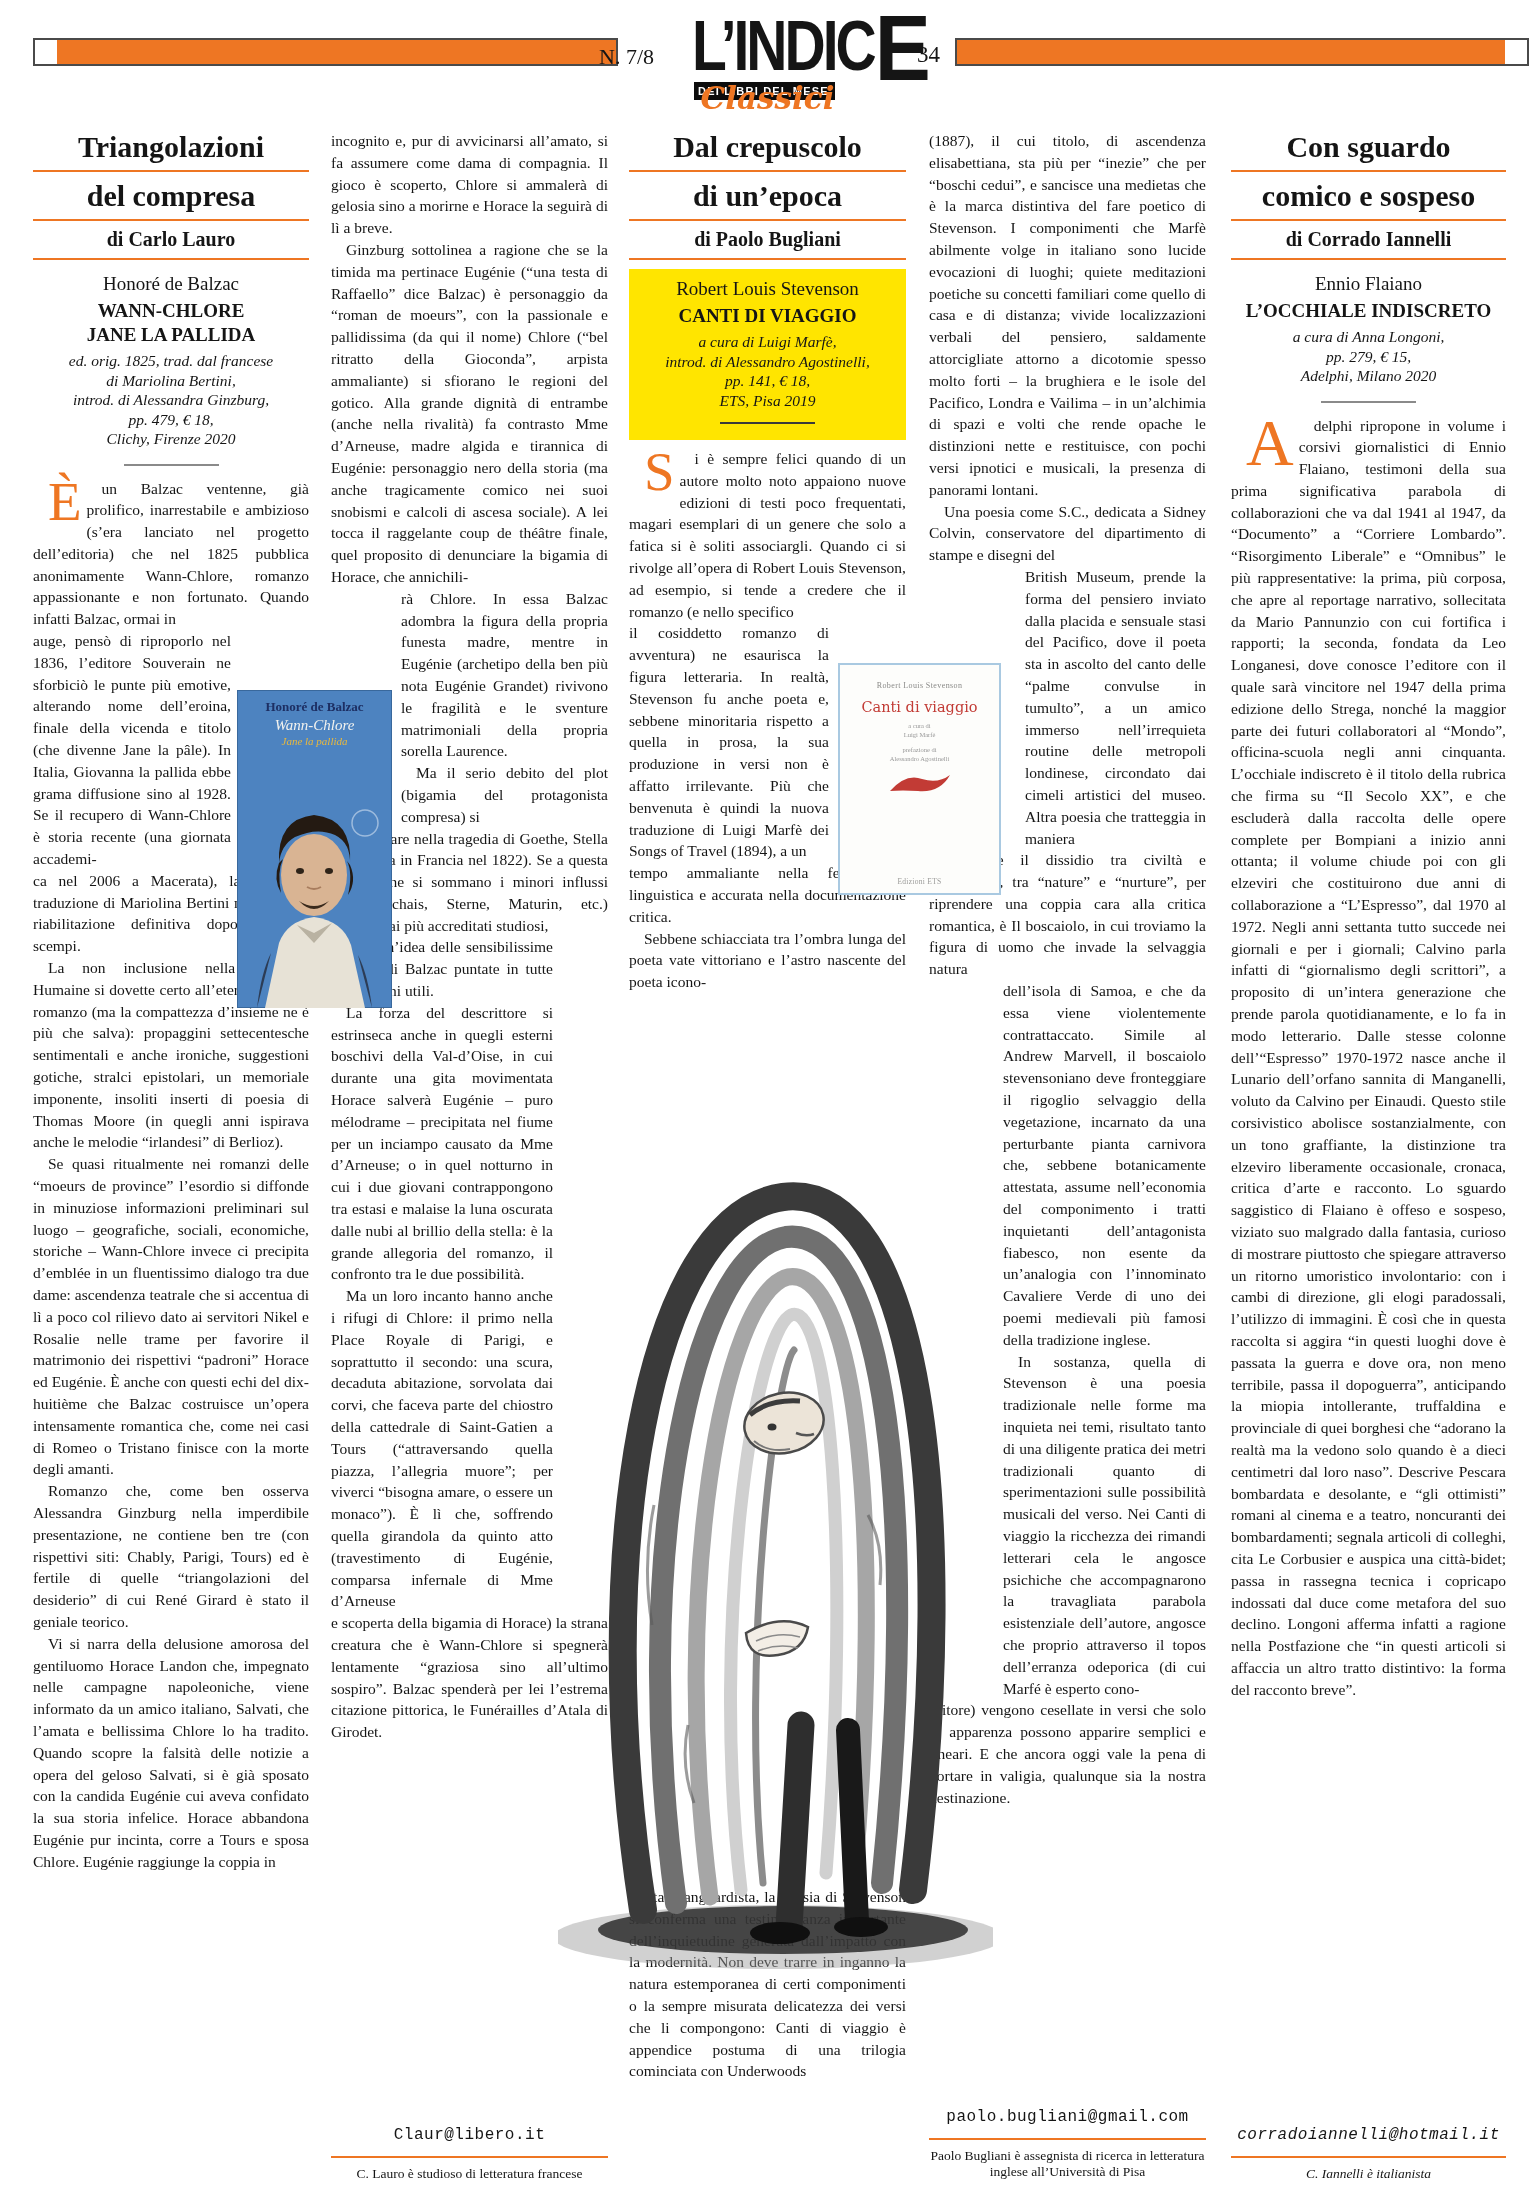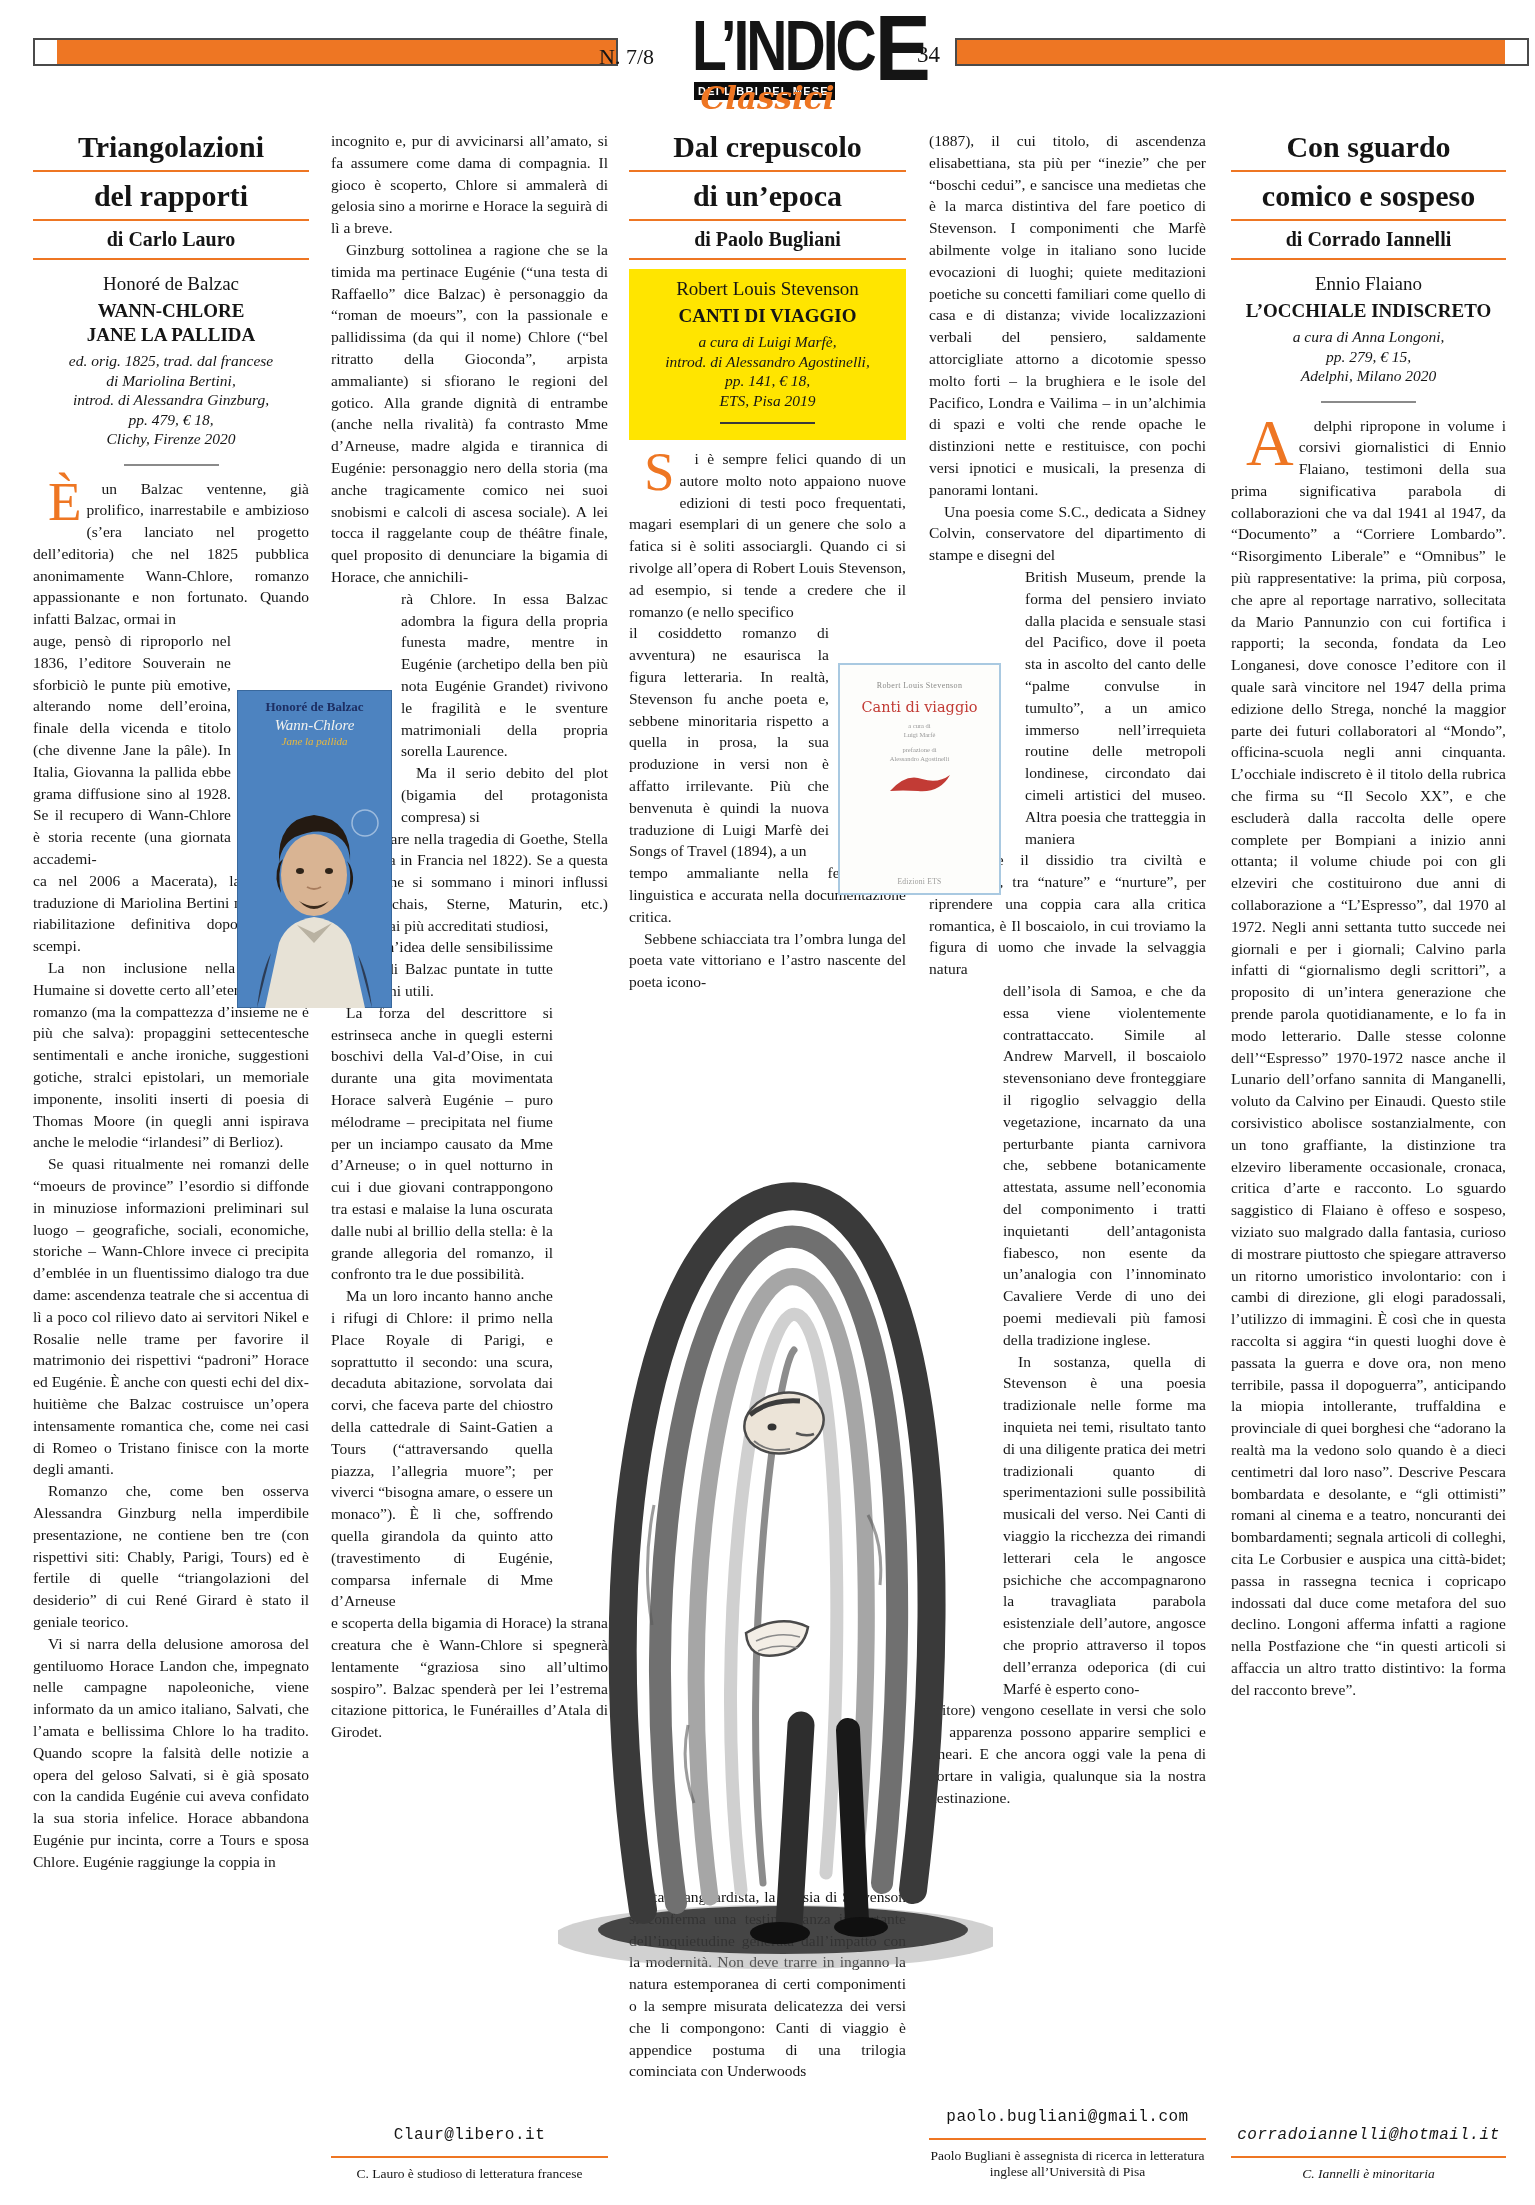--- a/index.html
+++ b/index.html
@@ -109,21 +109,21 @@
     </div>
     <div class="lg-bar">DEI LIBRI DEL MESE</div>
   </div>
   <div id="page-number">34</div>
   <div id="section-label">Classici</div>
 
   <div class="col" id="col1">
     <div class="art-head">
       <h1 class="art-title">Triangolazioni</h1>
       <hr class="orule">
-      <h1 class="art-title">del rapporti</h1>
+      <h1 class="art-title">del compresa</h1>
       <hr class="orule">
       <div class="byline">di Carlo Lauro</div>
       <hr class="orule">
     </div>
     <div class="bookinfo">
       <p class="bk-author">Honoré de Balzac</p>
       <p class="bk-title">WANN-CHLORE</p>
       <p class="bk-title">JANE LA PALLIDA</p>
       <div class="bk-detail-wrap">
           <p class="bk-detail">ed. orig. 1825, trad. dal francese</p>
@@ -261,21 +261,21 @@
     <p class="bio">C. Lauro è studioso di letteratura francese</p>
   </div>
   <div class="colfoot" id="foot4">
     <p class="email">paolo.bugliani@gmail.com</p>
     <hr class="foot-rule">
     <p class="bio">Paolo Bugliani è assegnista di ricerca in letteratura inglese all’Università di Pisa</p>
   </div>
   <div class="colfoot" id="foot5">
     <p class="email">corradoiannelli@hotmail.it</p>
     <hr class="foot-rule">
-    <p class="bio">C. Iannelli è minoritaria</p>
+    <p class="bio">C. Iannelli è italianista</p>
   </div>
 
   <div id="balzac-cover">
     <div class="bc-author">Honoré de Balzac</div>
     <div class="bc-title">Wann-Chlore</div>
     <div class="bc-sub">Jane la pallida</div>
     <svg width="155" height="225" viewBox="0 0 155 225">
       <circle cx="128" cy="40" r="13" fill="none" stroke="#c8d8ec" stroke-width="1.5" opacity="0.65"></circle>
       <path d="M28 225 L42 160 Q50 138 77 134 Q106 138 114 162 L128 225 Z" fill="#e7e2d6"></path>
       <path d="M60 142 L77 160 L95 140 L77 150 Z" fill="#b9b2a2"></path>

